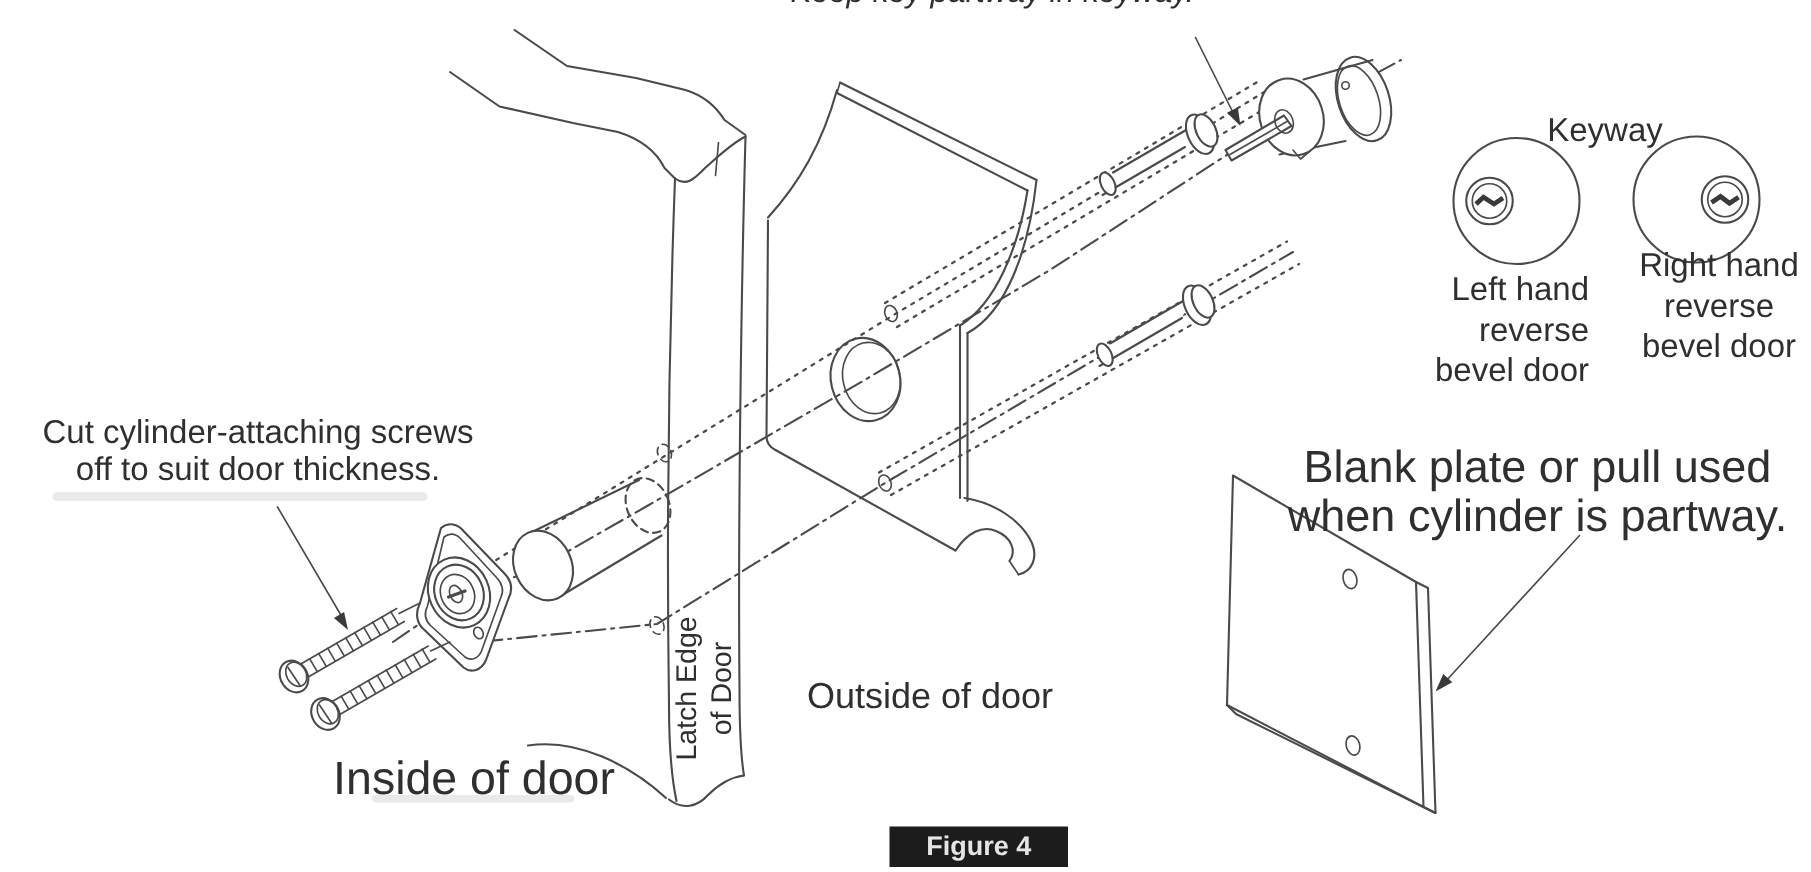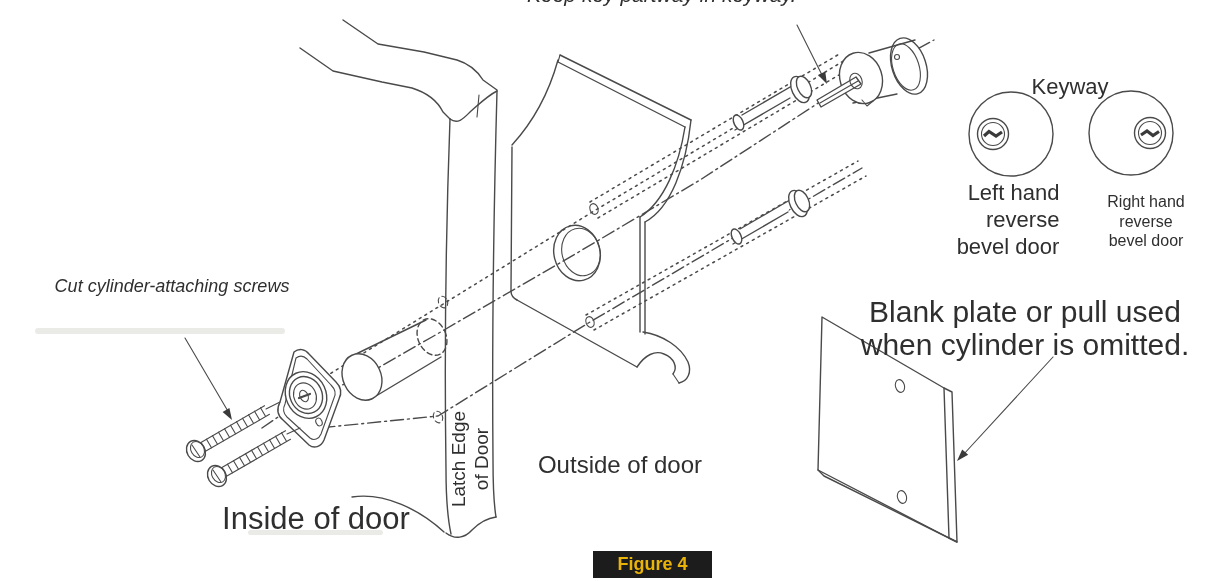--- a/index.html
+++ b/index.html
@@ -9,27 +9,27 @@
   .ln{fill:none;stroke:#4a4a4a;stroke-width:1.4;stroke-linecap:round;stroke-linejoin:round;}
   .thin{stroke-width:1.1;}
   .fillw{fill:#ffffff;}
   .dot{stroke-dasharray:2 4.5;stroke-width:1.5;}
   .dashdot{stroke-dasharray:13 4 2 4;stroke-width:1.4;}
   .dashed{stroke-dasharray:5 3.5;}
   .dark{fill:#3a3a3a;}
   .lbl{position:absolute;color:#2f2f2f;text-align:center;transform:translateX(-50%);
        line-height:1.13;white-space:nowrap;}
   .streak{position:absolute;background:#d9d9d4;opacity:.55;border-radius:3px;}
-  #cut-screws{left:172px;top:276px;font-size:18px;font-style:italic;}
+  #cut-screws{left:172px;top:276px;font-size:22px;}
   #inside-door{left:316px;top:501px;font-size:31px;}
   #outside-door{left:620px;top:451px;font-size:24px;}
   #latch-edge{left:471px;top:459px;font-size:19px;transform:translate(-50%,-50%) rotate(-90deg);line-height:1.2;}
   #keyway{left:1070px;top:75px;font-size:22px;}
   #left-cap{left:1008px;top:180px;font-size:22px;line-height:1.22;text-align:right;}
-  #right-cap{left:1146px;top:192px;font-size:16px;line-height:1.22;}
+  #right-cap{left:1146px;top:164px;font-size:22px;line-height:1.22;}
   #blank-plate-lbl{left:1025px;top:295px;font-size:30px;line-height:1.1;}
   #figure-badge{position:absolute;left:593px;top:551px;width:119px;height:27px;
       display:flex;align-items:center;justify-content:center;font-size:18px;font-weight:bold;}
   #top-crop{position:absolute;left:527px;top:0;width:280px;height:9px;overflow:hidden;}
   #top-crop span{position:relative;top:-17px;display:inline-block;font-size:21px;font-style:italic;color:#2f2f2f;white-space:nowrap;}
 </style>
 </head>
 <body>
 
 <div id="stage">
@@ -189,20 +189,21 @@
       <polygon class="dark" points="957,461 968.2,454.8 962.2,449.4"></polygon>
     </g>
   </svg>
 
   <div id="top-crop">
     <span>Keep key partway in keyway.</span>
   </div>
 
   <div class="lbl" id="cut-screws">
     <div>Cut cylinder-attaching screws</div>
+    <div>off to suit door thickness.</div>
   </div>
 
   <div class="lbl" id="inside-door">Inside of door</div>
 
   <div class="lbl" id="latch-edge">
     <div>Latch Edge</div>
     <div>of Door</div>
   </div>
 
   <div class="lbl" id="outside-door">Outside of door</div>
@@ -216,17 +217,17 @@
   </div>
 
   <div class="lbl" id="right-cap">
     <div>Right hand</div>
     <div>reverse</div>
     <div>bevel door</div>
   </div>
 
   <div class="lbl" id="blank-plate-lbl">
     <div>Blank plate or pull used</div>
-    <div>when cylinder is omitted.</div>
-  </div>
-
-  <div id="figure-badge" style="background: rgb(28, 28, 28); color: #eab308;">Figure 4</div>
+    <div>when cylinder is partway.</div>
+  </div>
+
+  <div id="figure-badge" style="background: rgb(28, 28, 28); color: #e5e5e5;">Figure 4</div>
 </div>
 
 </body></html>

